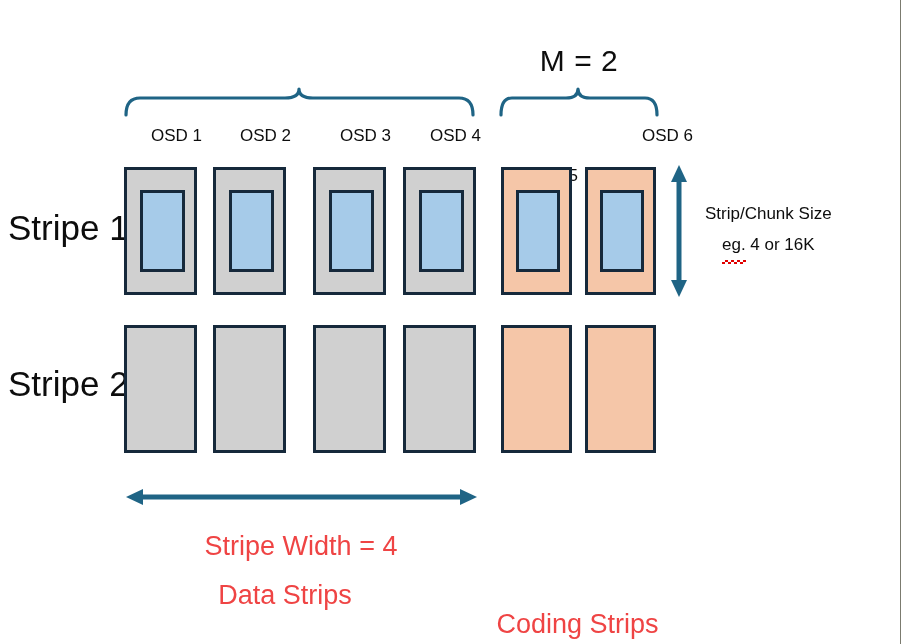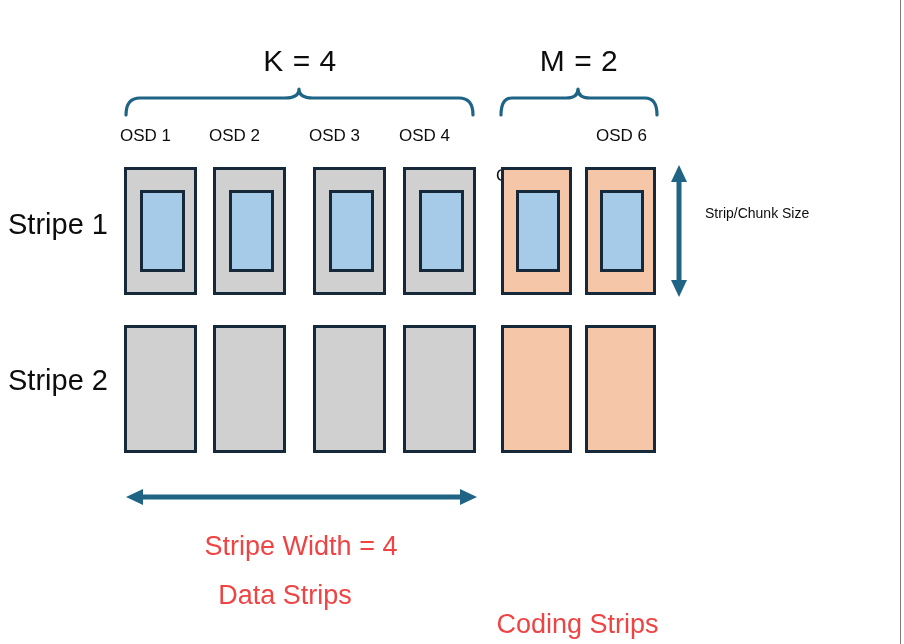--- a/index.html
+++ b/index.html
@@ -37,30 +37,30 @@
     font-size: 30px;
     font-weight: 400;
     color: #0d0d0d;
     text-align: center;
     letter-spacing: 0.5px;
     white-space: nowrap;
   }
   .osd-label {
     font-size: 17px;
     color: #0d0d0d;
-    text-align: left;
+    text-align: right;
     white-space: nowrap;
   }
   .stripe-label {
-    font-size: 29px;
+    font-size: 35px;
     color: #0d0d0d;
     white-space: nowrap;
   }
   .side-note {
-    font-size: 14px;
+    font-size: 17px;
     color: #0d0d0d;
     line-height: 31px;
     white-space: nowrap;
     text-align: center;
   }
   .spell-err {
     position: relative;
     display: inline-block;
   }
   .spell-err::after {
@@ -108,21 +108,20 @@
     pointer-events: none;
   }
 </style>
 </head>
 <body>
 
 <div id="canvas">
 
   <div id="right-rule"></div>
 
-  <div class="abs group-label" style="left:215px; top:44px; width:170px;">K = 4</div>
 
   <div class="abs group-label" style="left:494px; top:44px; width:170px;">M = 2</div>
 
   <svg class="overlay" viewBox="0 0 904 644" xmlns="http://www.w3.org/2000/svg">
 
     <path d="M 126,115 Q 126,98 140,98 L 285,98 Q 299,98 299,89 Q 299,98 313,98 L 459,98 Q 473,98 473,115" fill="none" stroke="#1f6485" stroke-width="3.2" stroke-linecap="round" stroke-linejoin="round"></path>
 
     <path d="M 501,115 Q 501,98 512,98 L 566,98 Q 578,98 578,89 Q 578,98 590,98 L 645,98 Q 657,98 657,115" fill="none" stroke="#1f6485" stroke-width="3.2" stroke-linecap="round" stroke-linejoin="round"></path>
 
     <g>
@@ -136,21 +135,21 @@
       <polygon points="126,497 143,489 143,505" fill="#1f6485"></polygon>
       <polygon points="477,497 460,489 460,505" fill="#1f6485"></polygon>
     </g>
   </svg>
 
   <div class="abs osd-label" style="left:120px; top:126px; width:82px;">OSD 1</div>
   <div class="abs osd-label" style="left:209px; top:126px; width:82px;">OSD 2</div>
   <div class="abs osd-label" style="left:309px; top:126px; width:82px;">OSD 3</div>
   <div class="abs osd-label" style="left:399px; top:126px; width:82px;">OSD 4</div>
   <div class="abs osd-label" style="left:496px; top:126px; width:82px;margin-top:40px;">OSD 5</div>
-  <div class="abs osd-label" style="left:596px; top:126px; width:82px;">OSD 6</div>
+  <div class="abs osd-label" style="left:611px; top:126px; width:82px;">OSD 6</div>
 
   <div class="abs stripe-label" style="left:8px; top:208px;">Stripe 1</div>
   <div class="abs stripe-label" style="left:8px; top:364px;">Stripe 2</div>
 
   <div class="strip-outer data" style="left:124px; top:167px; width:73px;  height:128px;">
     <div class="strip-inner" style="left:13px; top:20px; width:45px; height:82px;"></div>
   </div>
 
   <div class="strip-outer data" style="left:213px; top:167px; width:73px;  height:128px;">
     <div class="strip-inner" style="left:13px; top:20px; width:45px; height:82px;"></div>
@@ -174,20 +173,23 @@
 
   <div class="strip-outer data" style="left:124px; top:325px; width:73px; height:128px;"></div>
   <div class="strip-outer data" style="left:213px; top:325px; width:73px; height:128px;"></div>
   <div class="strip-outer data" style="left:313px; top:325px; width:73px; height:128px;"></div>
   <div class="strip-outer data" style="left:403px; top:325px; width:73px; height:128px;"></div>
   <div class="strip-outer coding" style="left:501px; top:325px; width:71px; height:128px;"></div>
   <div class="strip-outer coding" style="left:585px; top:325px; width:71px; height:128px;"></div>
 
   <div class="abs side-note" style="left:705px; top:198px;">
     <div>Strip/Chunk Size</div>
+    <div>
+      <span class="spell-err">eg.</span><span> 4 or 16K</span>
+    </div>
   </div>
 
   <div class="abs bottom-label" style="left:181px; top:531px; width:240px;">Stripe Width = 4</div>
 
   <div class="abs bottom-label" style="left:185px; top:580px; width:200px;">Data Strips</div>
 
   <div class="abs bottom-label" style="left:470px; top:609px; width:215px;">Coding Strips</div>
 
 </div>
 

